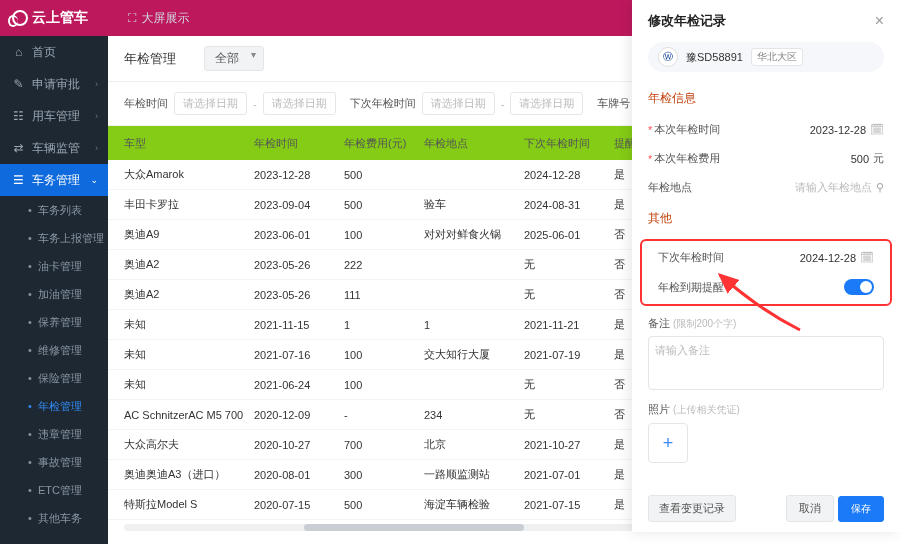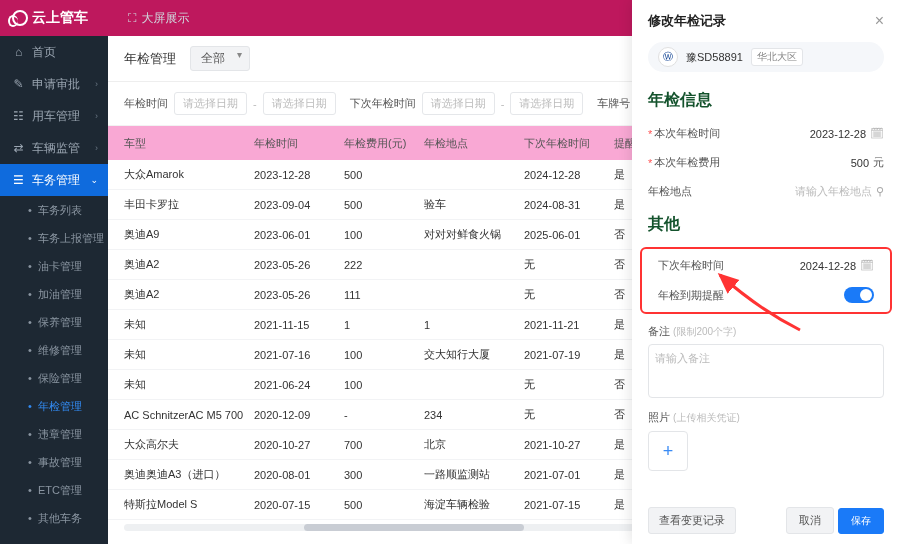--- a/index.html
+++ b/index.html
@@ -13,47 +13,47 @@
 .buy-btn{background:linear-gradient(90deg,#ff8a3d,#ff6a2b);color:#fff;padding:3px 10px;border-radius:10px;font-size:11px;display:flex;align-items:center;gap:3px}
 .sidebar{position:absolute;left:0;top:36px;bottom:0;width:108px;background:#1d2833;color:#9aa5b1;overflow:hidden}
 .side-item{display:flex;align-items:center;gap:7px;padding:0 12px;height:32px;font-size:12px;cursor:pointer;position:relative}
 .side-item .chev{position:absolute;right:10px;font-size:9px;color:#6a7885}
 .side-item.active{background:#0f6bdd;color:#fff}
 .side-item.active .chev{color:#fff}
 .side-sub{padding-left:28px;height:28px;display:flex;align-items:center;font-size:11px;color:#8a95a1;cursor:pointer}
 .side-sub.sel{color:#328af1}
 .side-ico{width:13px;height:13px;display:inline-flex;align-items:center;justify-content:center;font-size:12px}
 .main{position:absolute;left:108px;top:36px;right:0;bottom:0;background:#fff;display:flex;flex-direction:column;overflow:hidden}
-.page-hd{display:flex;align-items:center;gap:14px;padding:10px 16px;border-bottom:1px solid #eee}
+.page-hd{display:flex;align-items:center;gap:28px;padding:10px 16px;border-bottom:1px solid #eee}
 .page-title{font-size:13px;color:#333}
 .sel-all{background:#f2f3f5;border:1px solid #e3e5e8;border-radius:3px;padding:3px 24px 3px 10px;font-size:12px;color:#555;position:relative}
 .sel-all:after{content:"▾";position:absolute;right:7px;top:2px;color:#888;font-size:10px}
 .filter-row{display:flex;align-items:center;gap:6px;padding:10px 16px;font-size:11px;color:#666;border-bottom:1px solid #f2f2f2}
 .filt-lbl{color:#555}
 .filt-date{border:1px solid #e5e7ea;border-radius:3px;padding:3px 8px;color:#bbb;min-width:72px;position:relative}
 .dash{color:#bbb}
 .tbl{flex:1;overflow:hidden}
-.tbl-head{display:flex;background:#f9a8d4;padding:0 16px;height:34px;align-items:center;font-size:11px;color:#555;font-weight:500}
+.tbl-head{display:flex;background:#84cc16;padding:0 16px;height:34px;align-items:center;font-size:11px;color:#555;font-weight:500}
 .tbl-row{display:flex;padding:0 16px;height:30px;align-items:center;font-size:11px;color:#333;border-bottom:1px solid #f2f3f5}
 .c1{width:130px;flex-shrink:0}
 .c2{width:90px;flex-shrink:0}
 .c3{width:80px;flex-shrink:0}
 .c4{width:100px;flex-shrink:0}
 .c5{width:90px;flex-shrink:0}
 .c6{width:34px;flex-shrink:0}
 .hscroll{height:7px;background:#eef0f2;margin:4px 16px;border-radius:4px;position:relative}
 .hscroll-thumb{position:absolute;left:180px;top:0;width:220px;height:7px;background:#c9cdd4;border-radius:4px}
-.panel{position:absolute;right:0;top:0;width:268px;bottom:0;background:#fff;box-shadow:-2px 0 12px rgba(0,0,0,.1);z-index:50;display:flex;flex-direction:column}
+.panel{position:absolute;right:0;top:0;width:268px;bottom:12px;background:#fff;box-shadow:-2px 0 12px rgba(0,0,0,.1);z-index:50;display:flex;flex-direction:column}
 .panel-hd{display:flex;align-items:center;justify-content:space-between;padding:12px 16px;font-size:13px;font-weight:600;color:#222}
 .close-x{font-size:16px;color:#999;cursor:pointer;font-weight:300}
 .car-chip{background:#f5f7fa;border-radius:16px;padding:5px 10px;margin:0 16px 10px;display:flex;align-items:center;gap:8px;font-size:11px}
 .car-logo-c{width:20px;height:20px;background:#fff;border-radius:50%;display:flex;align-items:center;justify-content:center;font-size:10px;color:#0a3d8f;border:1px solid #e0e0e0}
 .car-plate{color:#333;font-weight:500}
 .car-region{background:#fff;border:1px solid #e3e5e8;border-radius:3px;padding:1px 5px;font-size:10px;color:#888}
-.sec-title{font-size:16px;font-weight:700;padding:8px 16px;color:#14532d}
+.sec-title{font-size:12px;font-weight:400;padding:8px 16px;color:#c2410c}
 .form-row{display:flex;align-items:center;justify-content:space-between;padding:7px 16px;font-size:11px;color:#555}
 .form-row .lbl{display:flex;align-items:center;gap:2px}
 .req{color:#f55}
 .val{color:#333;display:flex;align-items:center;gap:4px}
 .val .unit{color:#555}
 .cal-ico{color:#aaa;font-size:11px}
 .placeholder{color:#bbb}
 .pin-ico{color:#aaa;font-size:11px}
 .hl-box{border:2px solid #f33;border-radius:6px;margin:4px 8px;padding:2px 0}
 .switch{width:30px;height:16px;background:#1a7af8;border-radius:8px;position:relative}

